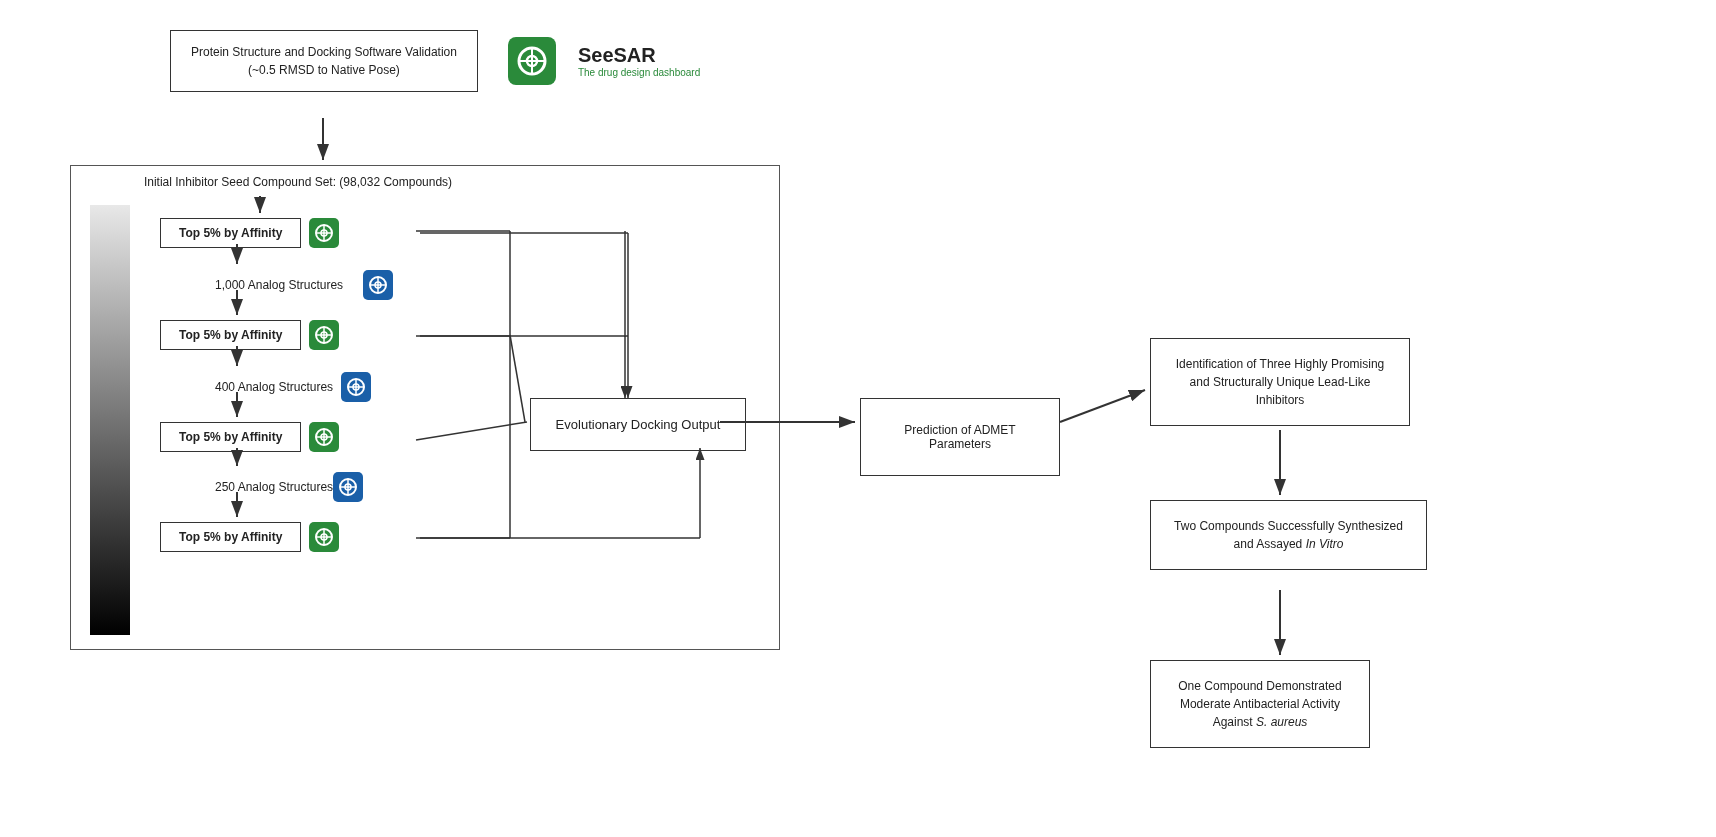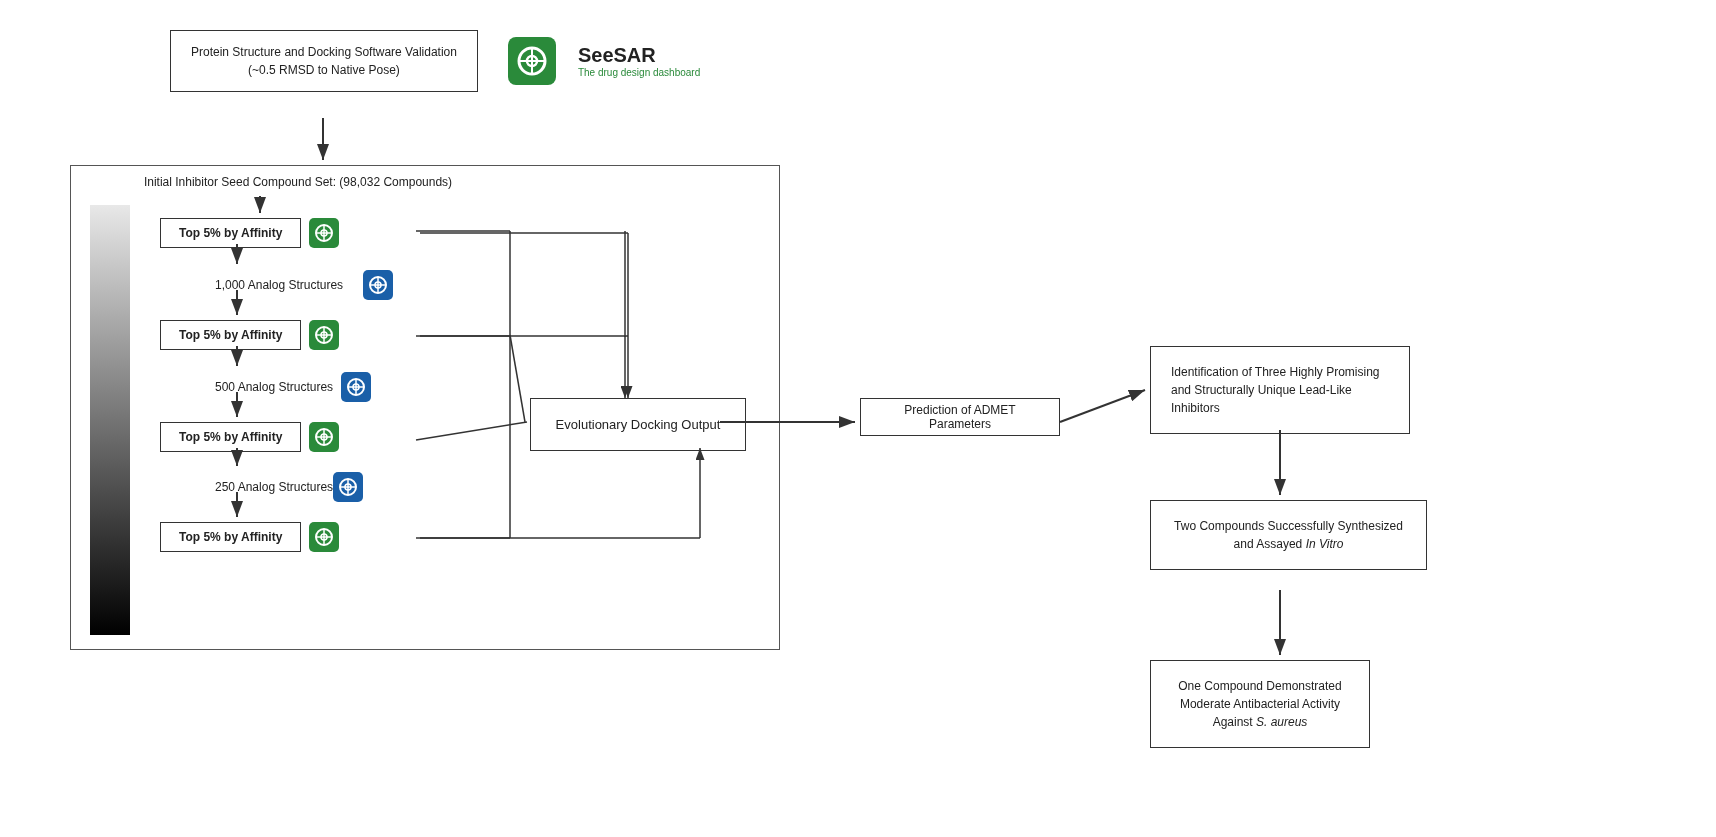--- a/index.html
+++ b/index.html
@@ -139,38 +139,38 @@
       text-align: center;
       width: 216px;
     }
 
     
     .admet-box {
       position: absolute;
       top: 398px;
       left: 860px;
       border: 1.5px solid #333;
-      padding: 4px 20px;
+      padding: 24px 20px;
       font-size: 12px;
       color: #222;
       background: #fff;
       text-align: center;
       width: 200px;
     }
 
     .lead-box {
       position: absolute;
-      top: 346px;
+      top: 338px;
       left: 1150px;
       border: 1.5px solid #333;
       padding: 16px 20px;
       font-size: 12px;
       color: #222;
       background: #fff;
-      text-align: left;
+      text-align: center;
       width: 260px;
       line-height: 1.5;
     }
     .synth-box {
       position: absolute;
       top: 500px;
       left: 1150px;
       border: 1.5px solid #333;
       padding: 16px 20px;
       font-size: 12px;
@@ -268,21 +268,21 @@
     <svg width="30" height="30" viewBox="0 0 30 30" xmlns="http://www.w3.org/2000/svg">
       <rect width="30" height="30" rx="5" fill="#2a8a3a"></rect>
       <circle cx="15" cy="15" r="8" fill="none" stroke="white" stroke-width="2"></circle>
       <circle cx="15" cy="15" r="3" fill="none" stroke="white" stroke-width="1.5"></circle>
       <line x1="15" y1="7" x2="15" y2="23" stroke="white" stroke-width="1.5"></line>
       <line x1="7" y1="15" x2="23" y2="15" stroke="white" stroke-width="1.5"></line>
     </svg>
   </div>
 
   <div style="position:absolute; top:372px; left:215px; display:flex; align-items:center; gap:8px;">
-    <span class="analog-text">500 Analog Structures</span>
+    <span class="analog-text">400 Analog Structures</span>
     <svg width="30" height="30" viewBox="0 0 30 30" xmlns="http://www.w3.org/2000/svg">
       <rect width="30" height="30" rx="5" fill="#1a5fa8"></rect>
       <circle cx="15" cy="15" r="8" fill="none" stroke="white" stroke-width="2"></circle>
       <circle cx="15" cy="15" r="3" fill="none" stroke="white" stroke-width="1.5"></circle>
       <line x1="15" y1="7" x2="15" y2="23" stroke="white" stroke-width="1.5"></line>
       <line x1="7" y1="15" x2="23" y2="15" stroke="white" stroke-width="1.5"></line>
     </svg>
   </div>
 
   <div style="position:absolute; top:422px; left:160px; display:flex; align-items:center; gap:8px;">

